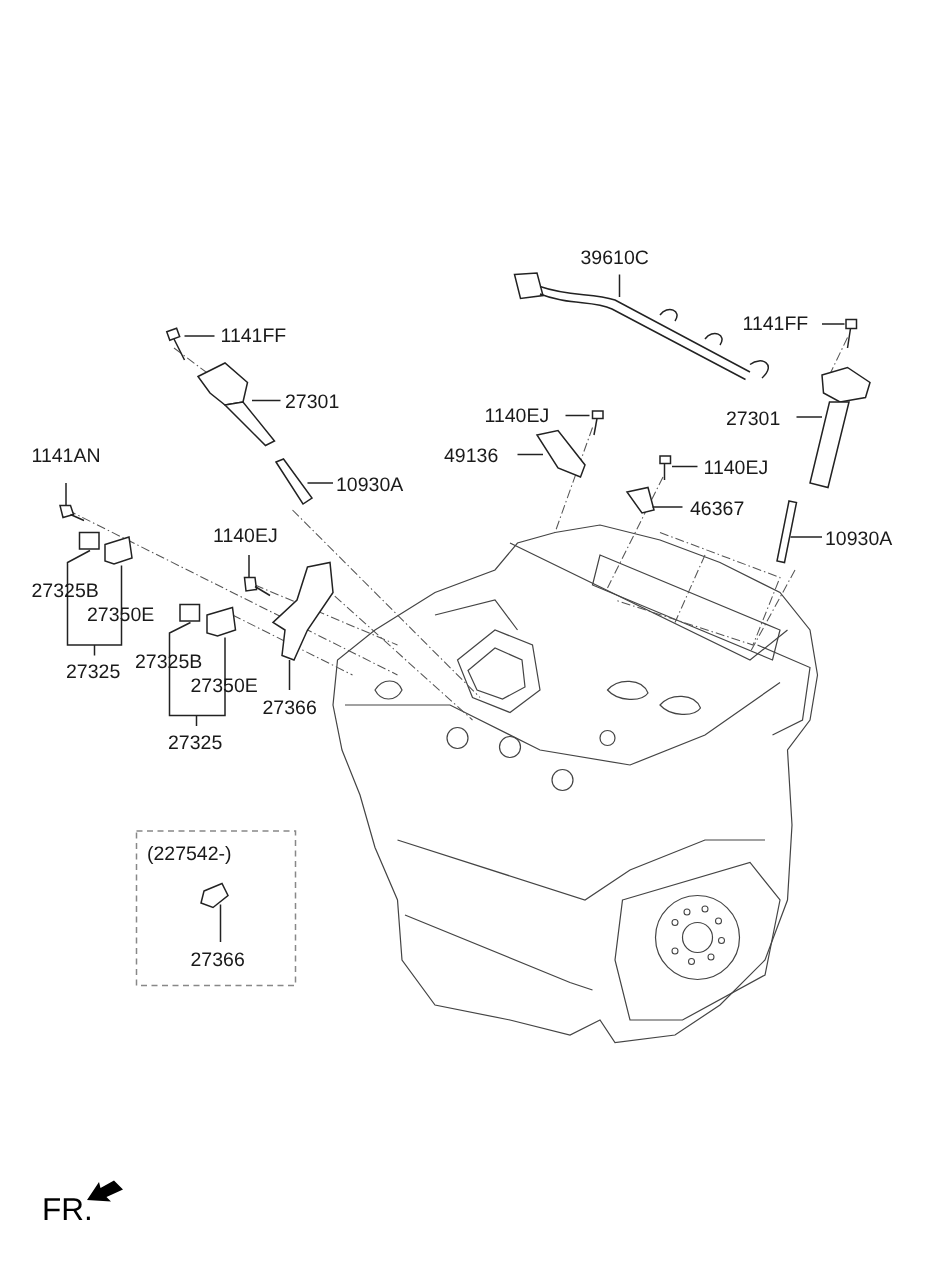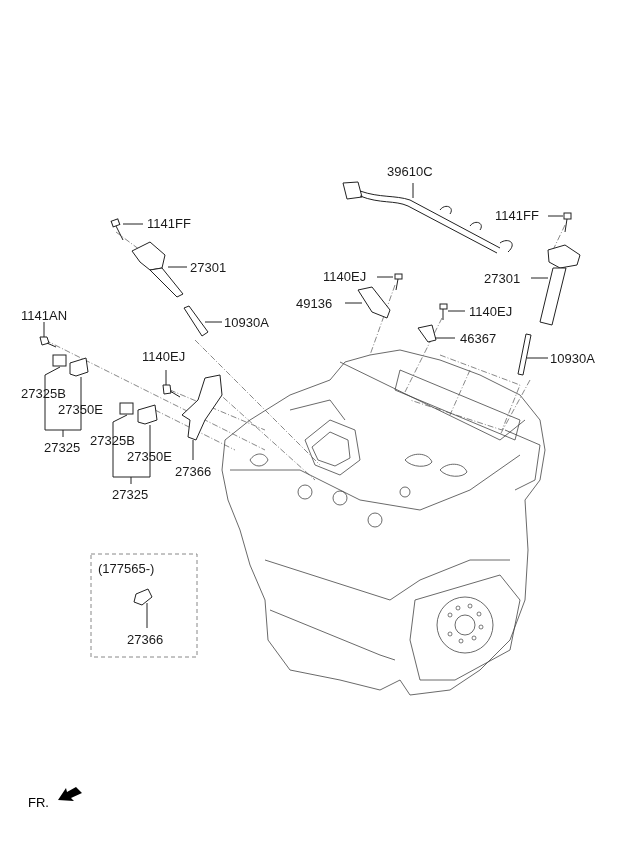--- a/index.html
+++ b/index.html
@@ -1,19 +1,19 @@
 <!DOCTYPE html>
 <html><head>
 <meta charset="utf-8">
 <style>
   html, body { margin: 0; padding: 0; background: #ffffff; }
   body { width: 620px; height: 848px; position: relative; overflow: hidden; font-family: "Liberation Sans", sans-serif; }
   #diagram { position: absolute; left: 0; top: 0; width: 620px; height: 848px; }
   .lbl { position: absolute; font-size: 13px; color: #1a1a1a; white-space: nowrap; line-height: 14px; cursor: pointer; }
-  .fr { position: absolute; left: 28px; top: 795px; font-size: 13px; color: #000; }
+  .fr { position: absolute; left: 28px; top: 795px; font-size: 21px; color: #000; }
   svg .ln { stroke: #222; stroke-width: 1; fill: none; }
   svg .dash { stroke: #555; stroke-width: 0.7; fill: none; stroke-dasharray: 6 2 1 2; }
   svg .part { stroke: #222; stroke-width: 1; fill: #fff; }
   svg .eng { stroke: #444; stroke-width: 0.8; fill: none; }
   svg .box { stroke: #888; stroke-width: 1; fill: none; stroke-dasharray: 4 3; }
 </style>
 </head>
 <body>
 
 <div id="diagram">
@@ -176,25 +176,25 @@
 <span class="lbl" style="left:495px;top:209px">1141FF</span>
 <span class="lbl" style="left:484px;top:272px">27301</span>
 <span class="lbl" style="left:323px;top:270px">1140EJ</span>
 <span class="lbl" style="left:296px;top:297px">49136</span>
 <span class="lbl" style="left:469px;top:305px">1140EJ</span>
 <span class="lbl" style="left:460px;top:332px">46367</span>
 <span class="lbl" style="left:550px;top:352px">10930A</span>
 <span class="lbl" style="left:147px;top:217px">1141FF</span>
 <span class="lbl" style="left:190px;top:261px">27301</span>
 <span class="lbl" style="left:224px;top:316px">10930A</span>
-<span class="lbl" style="left:21px;top:309px">1141AN</span>
+<span class="lbl" style="left:21px;top:297px">1141AN</span>
 <span class="lbl" style="left:21px;top:387px">27325B</span>
 <span class="lbl" style="left:58px;top:403px">27350E</span>
 <span class="lbl" style="left:44px;top:441px">27325</span>
 <span class="lbl" style="left:142px;top:350px">1140EJ</span>
 <span class="lbl" style="left:90px;top:434px">27325B</span>
 <span class="lbl" style="left:127px;top:450px">27350E</span>
 <span class="lbl" style="left:112px;top:488px">27325</span>
 <span class="lbl" style="left:175px;top:465px">27366</span>
-<span class="lbl" style="left:98px;top:562px">(177565-)</span>
+<span class="lbl" style="left:98px;top:562px">(227542-)</span>
 <span class="lbl" style="left:127px;top:633px">27366</span>
 <span class="fr">FR.</span>
 </div>
 
 </body></html>

